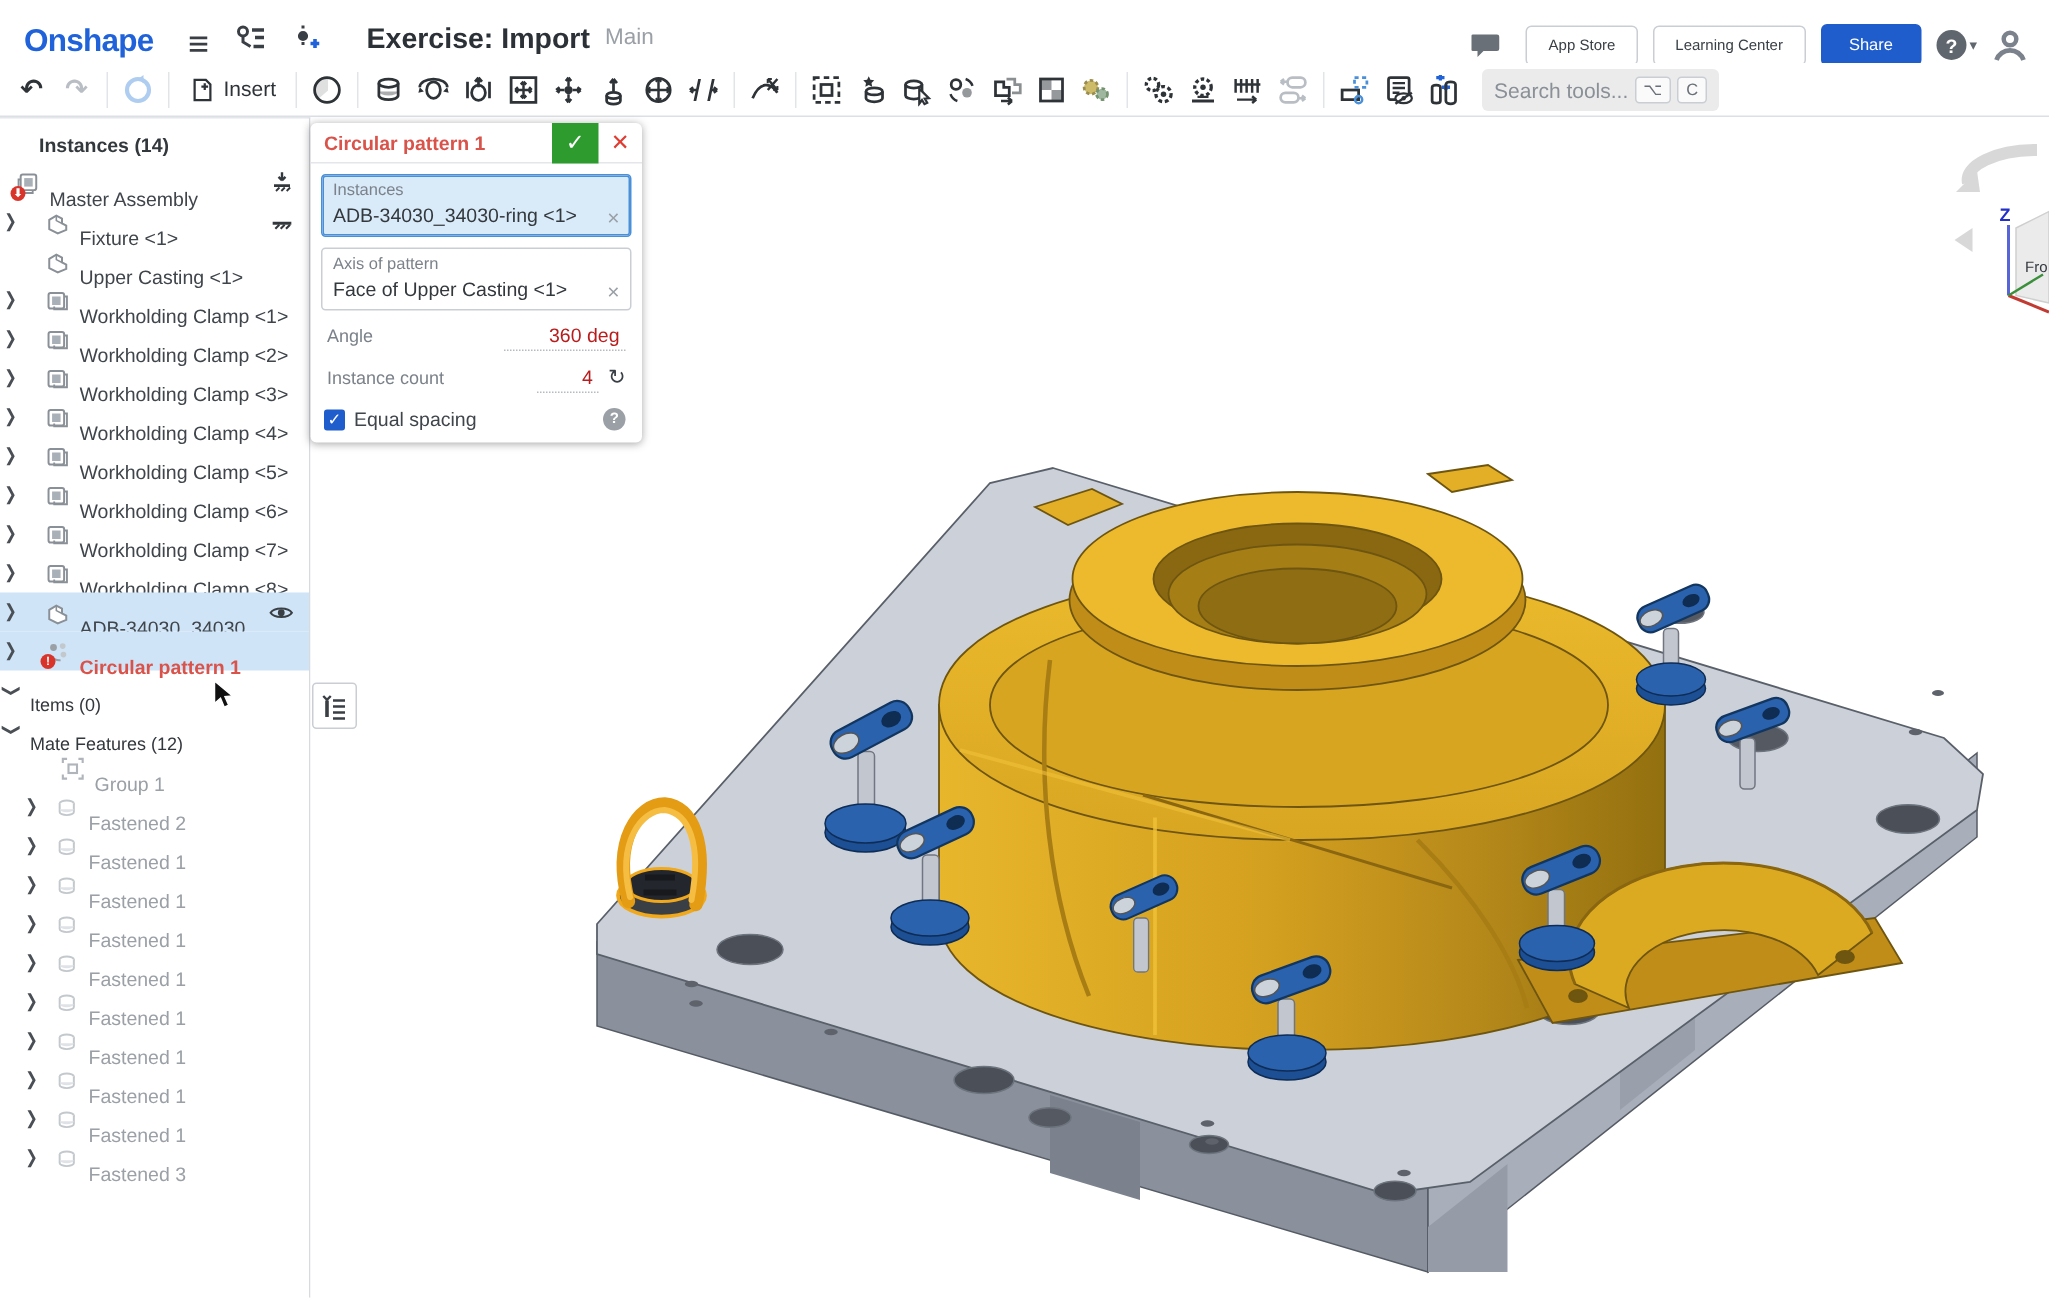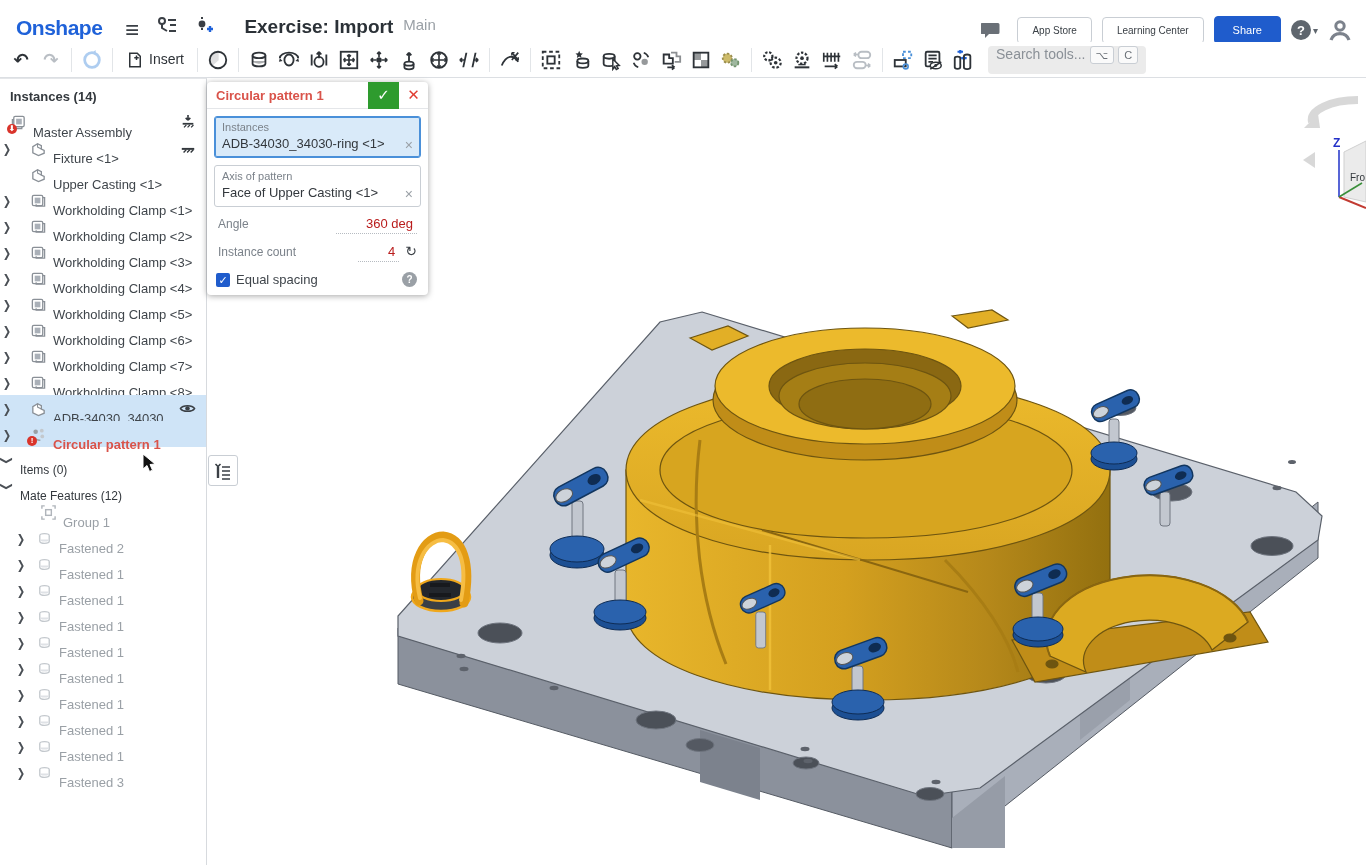--- a/index.html
+++ b/index.html
@@ -29,29 +29,29 @@
     border-bottom:1px solid #dcdfe3; display:flex; align-items:center; padding-left:6px; }
   .tbtn { width:30px; height:28px; display:flex; align-items:center; justify-content:center;
     border-radius:3px; cursor:pointer; color:#2e3338; flex:0 0 auto; }
   .tbtn svg { width:22px; height:22px; }
   .tbtn.glyph { font-size:18px; }
   .tbtn.dis { color:#b9bec4; }
   .tb-sep { width:1px; height:24px; background:#e2e5e8; margin:0 5px; flex:0 0 auto; }
   .insert-btn { display:flex; align-items:flex-start; gap:5px; font-size:14px; color:#2e3338;
     padding:4px 8px; border-radius:3px; cursor:pointer; flex:0 0 auto; }
   .search-box { margin-left:10px; background:#ebebeb; border-radius:4px; height:28px;
-    display:flex; align-items:flex-start; padding:0 8px; gap:4px; cursor:text; flex:0 0 auto; }
+    display:flex; align-items:center; padding:0 8px; gap:4px; cursor:text; flex:0 0 auto; }
   .search-ph { color:#8a9097; font-size:14px; }
   .kbd { background:#fafafa; border:1px solid #c9ced4; border-radius:3px; color:#6a7077;
     font-size:11px; padding:1px 5px; line-height:14px; }
 
   
   .sidebar { position:absolute; left:0; top:78px; width:207px; height:787px; background:#fff;
     border-right:1px solid #d7dade; border-top:1px solid #e4e6e9; overflow:hidden; padding-top:6px; }
-  .tree-hdr { height:24px; line-height:24px; padding-left:10px; font-size:13px; font-weight:bold; color:#33383d; }
+  .tree-hdr { height:24px; line-height:24px; padding-left:26px; font-size:13px; font-weight:bold; color:#33383d; }
   .trow { height:26px; display:flex; align-items:center; font-size:13px; color:#3f454b; cursor:pointer; position:relative; }
   .trow.sel { background:#cfe4f7; }
   .trow.dim .tlabel { color:#9aa0a6; }
   .trow.err .tlabel { color:#d9534a; font-weight:bold; }
   .chev { width:14px; text-align:center; font-size:10px; color:#4a4f55; flex:0 0 auto; cursor:pointer;
     transform:scaleY(1.2); }
   .chev.down { transform:rotate(90deg) scaleY(1.2); }
   .sp { flex:0 0 auto; }
   .ticon { width:17px; height:17px; margin:0 6px 0 2px; flex:0 0 auto; position:relative; }
   .ticon svg { width:17px; height:17px; display:block; }

